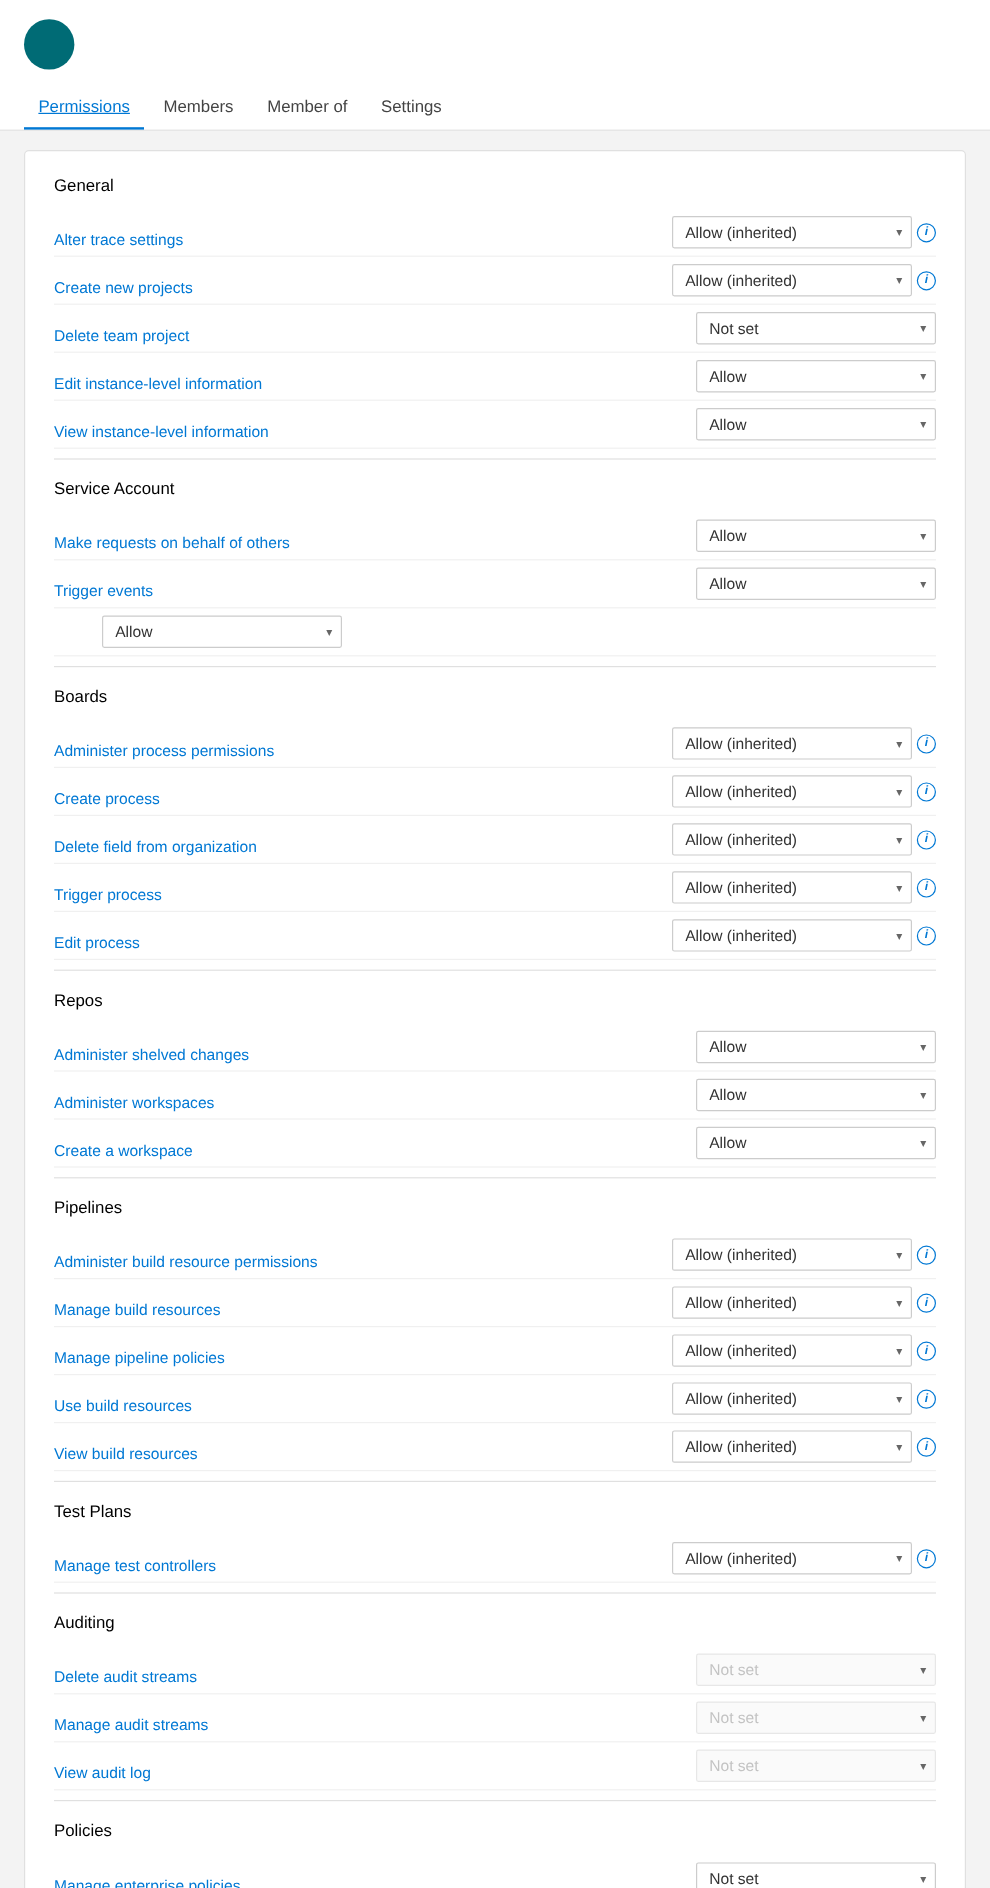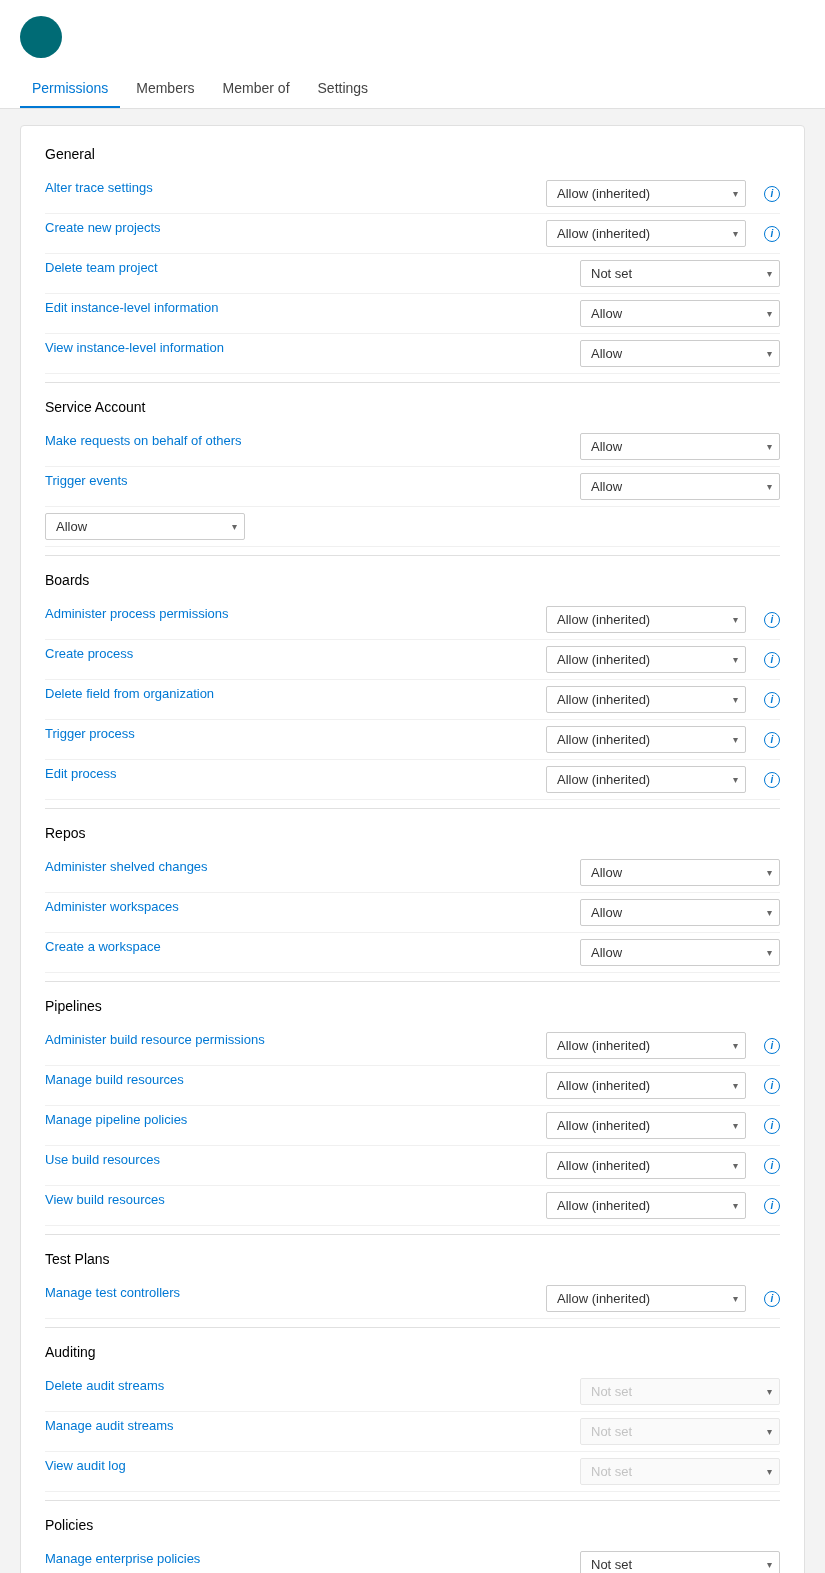--- a/index.html
+++ b/index.html
@@ -56,56 +56,58 @@
       font-size: 14px;
       cursor: pointer;
       color: #444;
       border-bottom: 2px solid transparent;
       margin-right: 4px;
     }
     .tab.active {
       color: #0078d4;
       border-bottom: 2px solid #0078d4;
       font-weight: 500;
+      text-decoration: underline;
     }
     .content {
       padding: 16px 20px;
     }
     .permissions-card {
       background: #fff;
       border: 1px solid #e0e0e0;
       border-radius: 4px;
       padding: 20px 24px;
     }
     .section-title {
       font-size: 14px;
       font-weight: 400;
       color: #000;
       margin-bottom: 12px;
     }
     .permission-row {
       display: flex;
-      align-items: flex-start;
+      align-items: flex-end;
       padding: 6px 0;
       border-bottom: 1px solid #f0f0f0;
       min-height: 40px;
     }
     .permission-row:last-child {
       border-bottom: none;
     }
     .permission-label {
       flex: 1;
       font-size: 13px;
       color: #0078d4;
       padding-right: 12px;
     }
     .permission-control {
       display: flex;
       align-items: center;
-      gap: 18px;
+      gap: 4px;
+      margin-left: 40px;
     }
     .select-wrapper {
       position: relative;
       display: inline-flex;
       align-items: center;
     }
     select {
       appearance: none;
       -webkit-appearance: none;
       border: 1px solid #ccc;

